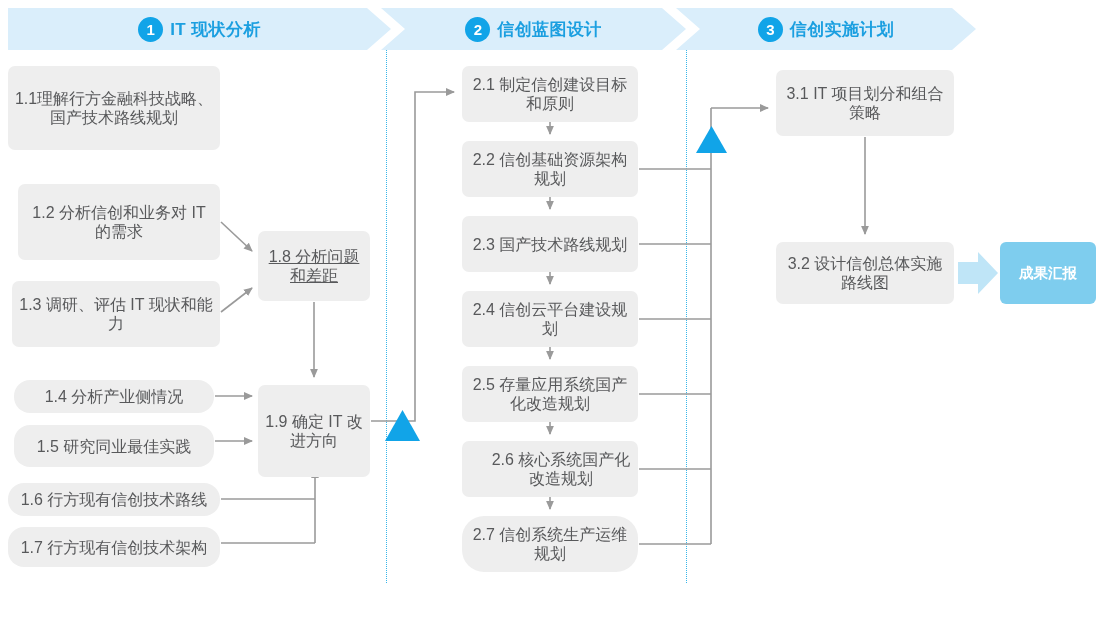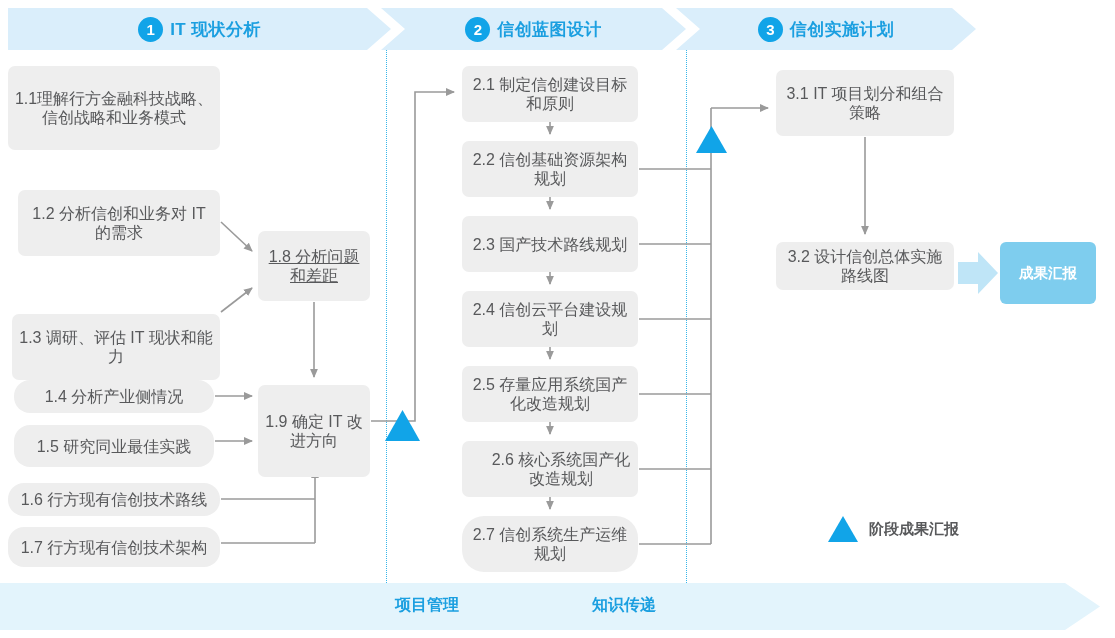--- a/index.html
+++ b/index.html
@@ -60,27 +60,20 @@
     position:absolute;top:12px;color:#1b9fe0;font-size:16px;font-weight:bold;white-space:nowrap;
   }
 
   svg.layer{position:absolute;left:0;top:0;width:1115px;height:638px;pointer-events:none;}
 </style>
 </head>
 <body>
 
 <div id="stage">
 
-  <div class="bottomband">
-    <svg width="1115" height="47" style="position:absolute;left:0;top:0;">
-      <polygon points="0,0 1065,0 1100,23.5 1065,47 0,47" fill="#e3f4fc"></polygon>
-    </svg>
-    <span class="bb-label" style="left: 395px;">项目管理</span>
-    <span class="bb-label" style="left: 592px;">知识传递</span>
-  </div>
 
   <div class="dotline" style="left: 386px; top: 50px; height: 533px;"></div>
   <div class="dotline" style="left: 686px; top: 50px; height: 533px;"></div>
 
   <svg class="layer">
     <defs>
       <marker id="ah" markerWidth="9" markerHeight="9" refX="8" refY="4.5" orient="auto" markerUnits="userSpaceOnUse">
         <path d="M0,0.6 L9,4.5 L0,8.4 z" fill="#9a9a9a"></path>
       </marker>
     </defs>
@@ -144,26 +137,26 @@
   </div>
   <div class="phase" style="left: 676px; width: 300px; clip-path: polygon(0px 0px, calc(100% - 24px) 0px, 100% 50%, calc(100% - 24px) 100%, 0px 100%, 24px 50%);">
     <div class="phase-inner">
       <span class="phase-num">3</span>
       <span class="phase-label">信创实施计划</span>
     </div>
   </div>
 
   <div id="nodes-phase1">
       <div class="node" style="left: 8px; top: 66px; width: 212px; height: 84px;">
-        <span>1.1理解行方金融科技战略、信创战略和业务模式</span>
-      </div>
-      <div class="node" style="left: 18px; top: 190px; width: 202px; height: 66px;">
+        <span>1.1理解行方金融科技战略、国产技术路线规划</span>
+      </div>
+      <div class="node" style="left: 18px; top: 184px; width: 202px; height: 76px;">
         <span>1.2 分析信创和业务对 IT 的需求</span>
       </div>
-      <div class="node" style="left: 12px; top: 281px; width: 208px; height: 66px; margin-top: 33px;">
+      <div class="node" style="left: 12px; top: 281px; width: 208px; height: 66px;">
         <span>1.3 调研、评估 IT 现状和能力</span>
       </div>
       <div class="node pill" style="left: 14px; top: 380px; width: 200px; height: 33px;">
         <span>1.4 分析产业侧情况</span>
       </div>
       <div class="node pill" style="left: 14px; top: 425px; width: 200px; height: 42px;">
         <span>1.5 研究同业最佳实践</span>
       </div>
       <div class="node pill" style="left: 8px; top: 483px; width: 212px; height: 33px;">
         <span>1.6 行方现有信创技术路线</span>
@@ -198,25 +191,21 @@
         <span>2.6 核心系统国产化改造规划</span>
       </div>
       <div class="node" style="left: 462px; top: 516px; width: 176px; height: 56px; border-radius: 22px;">
         <span>2.7 信创系统生产运维规划</span>
       </div>
     </div>
   <div id="nodes-phase3">
       <div class="node" style="left: 776px; top: 70px; width: 178px; height: 66px;">
         <span>3.1 IT 项目划分和组合策略</span>
       </div>
-      <div class="node" style="left: 776px; top: 242px; width: 178px; height: 48px;">
+      <div class="node" style="left: 776px; top: 242px; width: 178px; height: 62px;">
         <span>3.2 设计信创总体实施路线图</span>
       </div>
     </div>
 
   <div class="chip" style="left: 1000px; top: 242px; width: 96px; height: 62px;">成果汇报</div>
 
-  <div class="legend" style="left: 828px; top: 516px;">
-    <span class="legend-tri"></span>
-    <span class="legend-text">阶段成果汇报</span>
-  </div>
 
 </div>
 
 </body></html>

